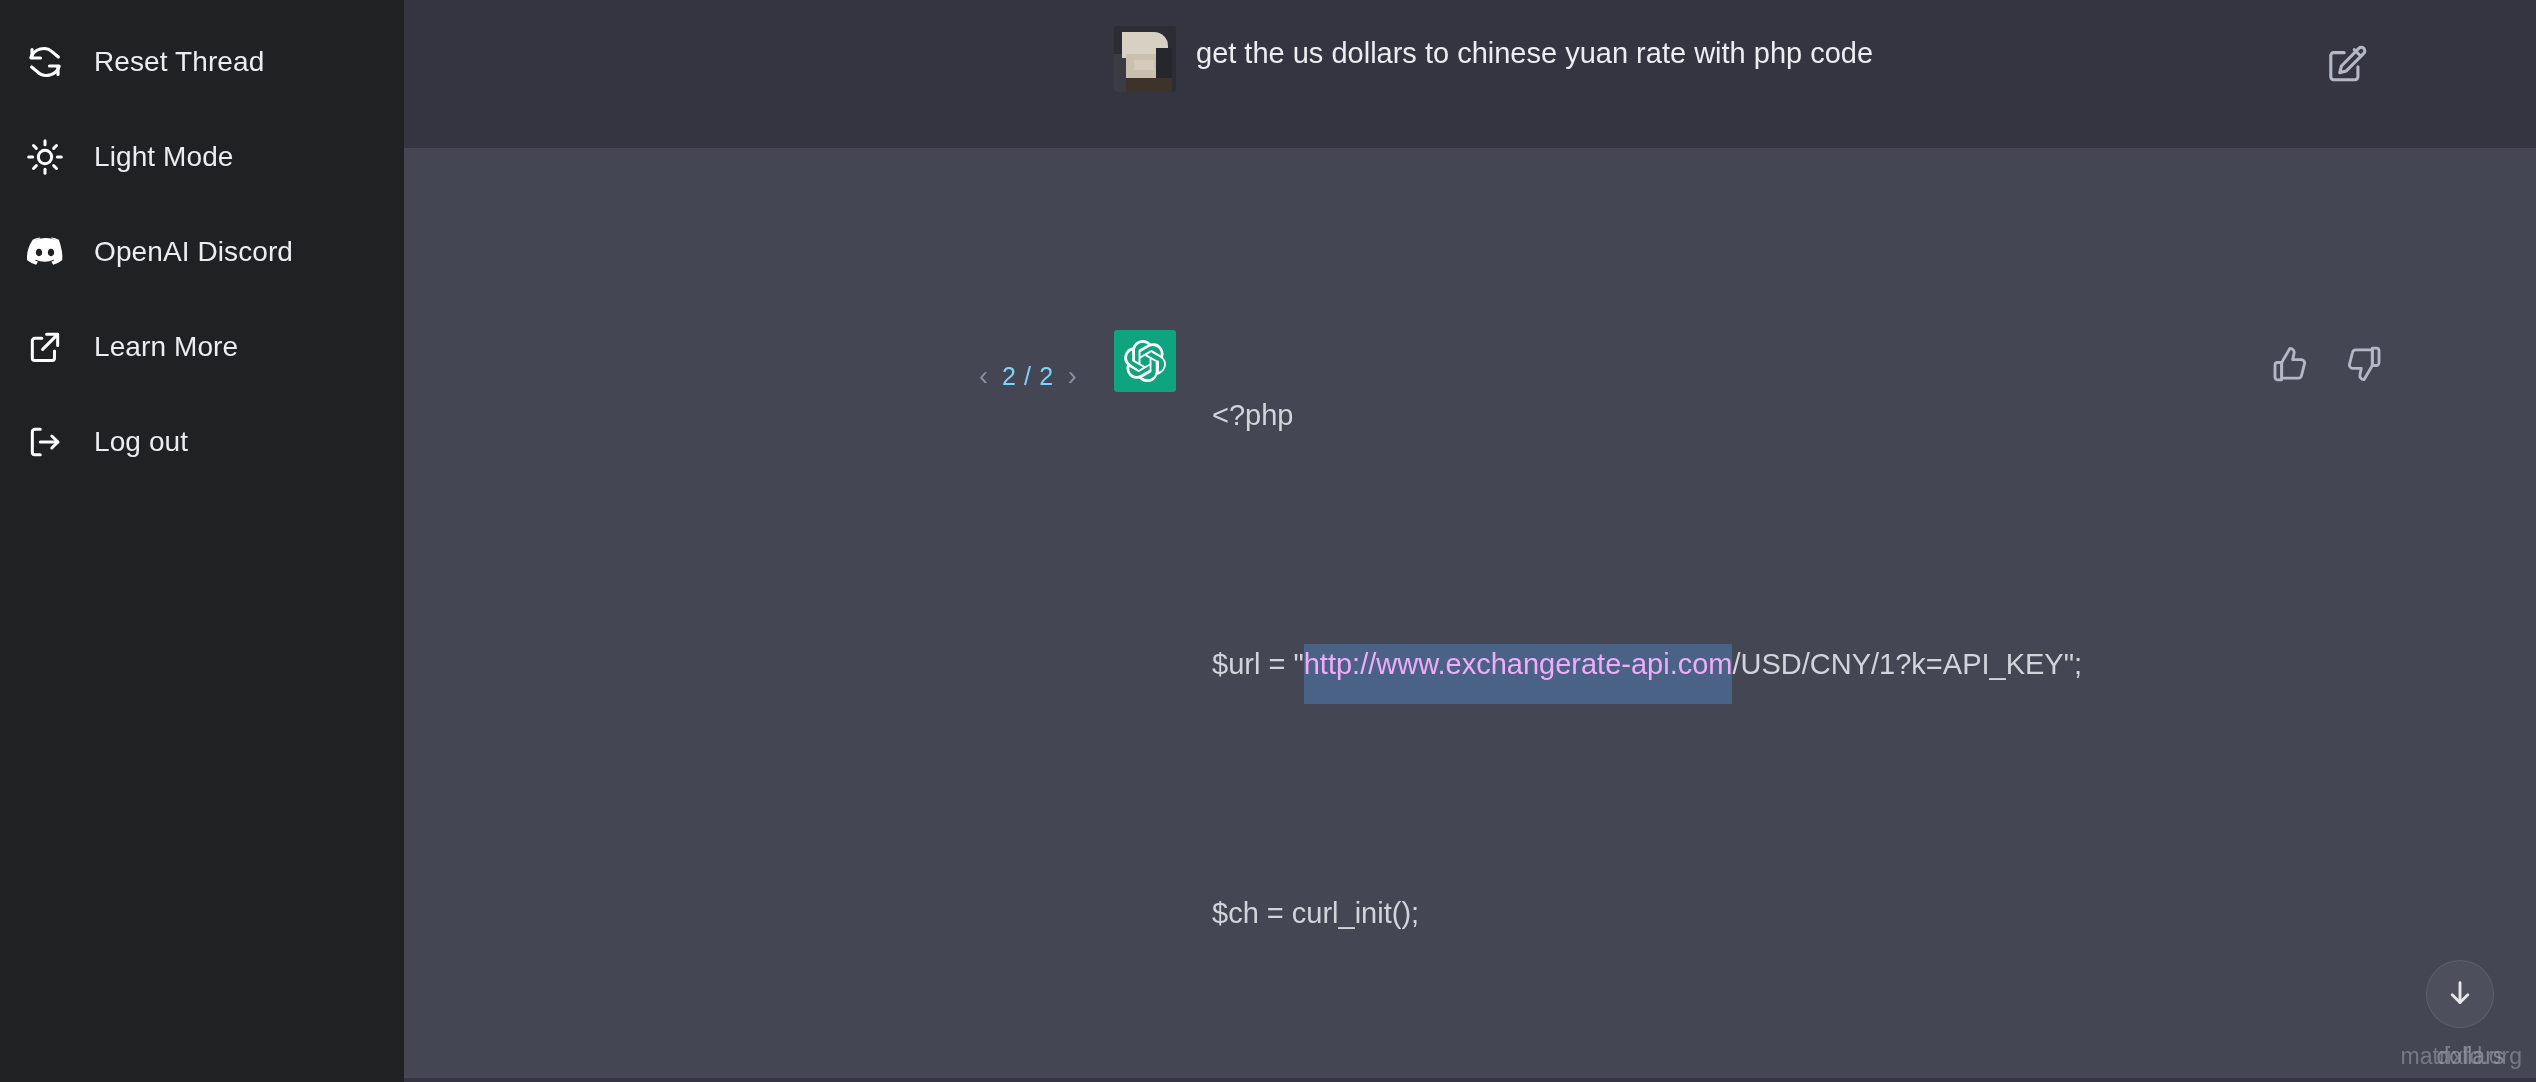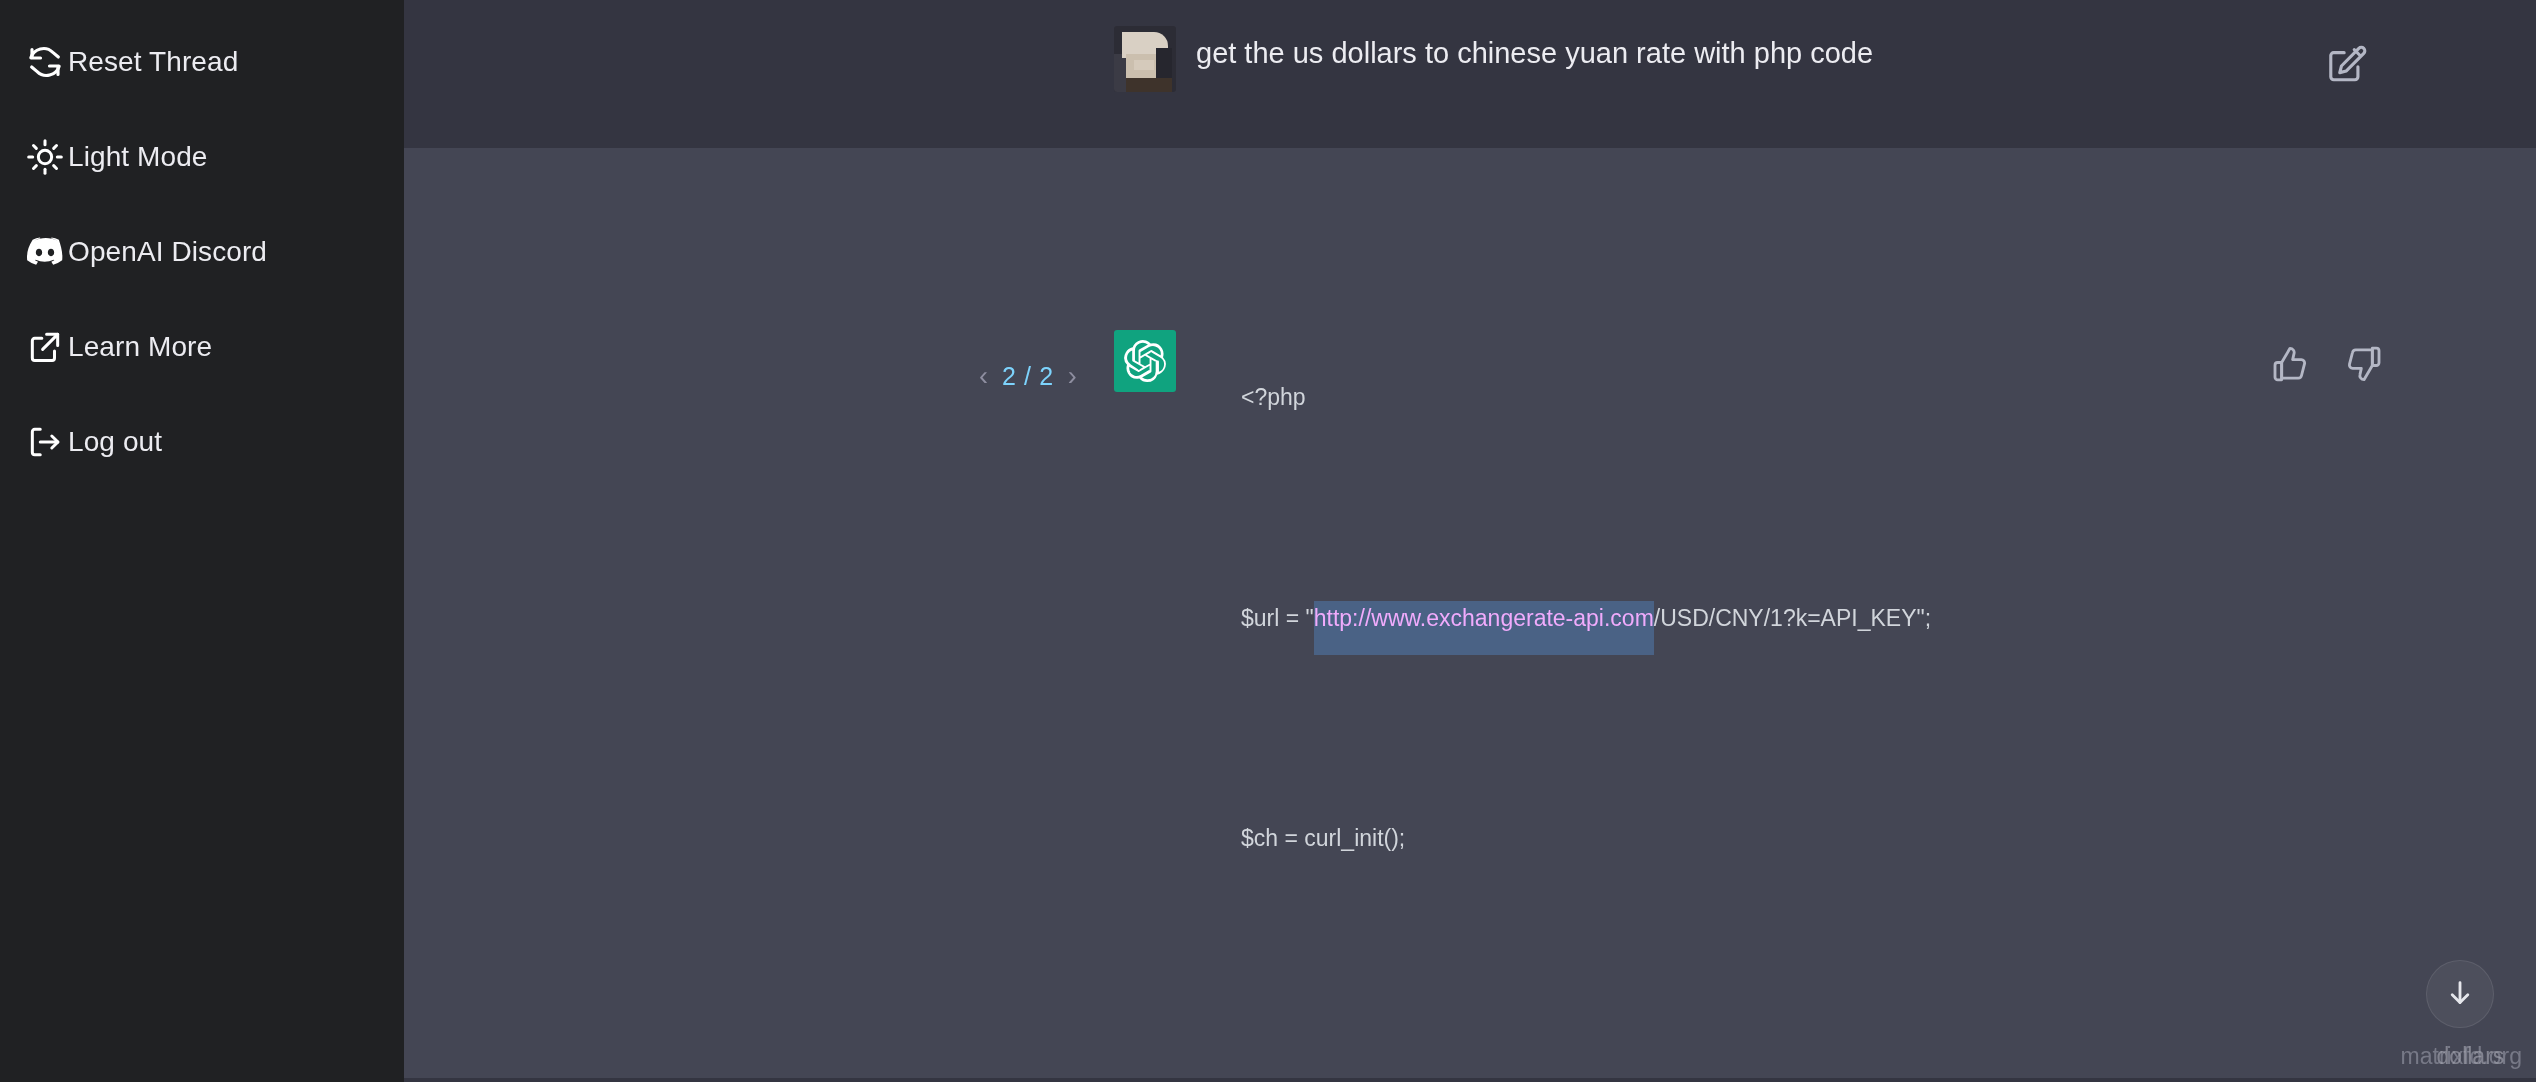--- a/index.html
+++ b/index.html
@@ -15,20 +15,21 @@
   #sidebar {
     width: 404px; height: 1082px;
     background: #202123;
     flex: 0 0 404px;
     padding-top: 14px;
   }
   .side-item {
     display: flex; align-items: center;
     height: 95px;
     padding-left: 22px;
+    gap: 26px;
     cursor: pointer;
   }
   .side-ico {
     width: 46px; height: 46px;
     display: flex; align-items: center; justify-content: center;
     flex: 0 0 46px;
   }
   .side-ico svg { display: block; }
   .side-label {
     color: #ececf1;
@@ -88,23 +89,23 @@
 
   .msg-text {
     color: #ececf1;
     font-size: 29px;
     line-height: 1.46;
     margin-left: 20px;
     padding-top: 6px;
   }
 
   .bot-body {
-    margin-left: 65px;
+    margin-left: 36px;
     color: #d1d5db;
-    font-size: 23px;
+    font-size: 29px;
     line-height: 1.18;
     padding-top: 0px;
     white-space: pre;
   }
   .code-line { height: 56px; white-space: pre; }
   .code-blank { height: 56px; }
 
   .sel {
     background: #4a6285;
     color: #f0abfc;

